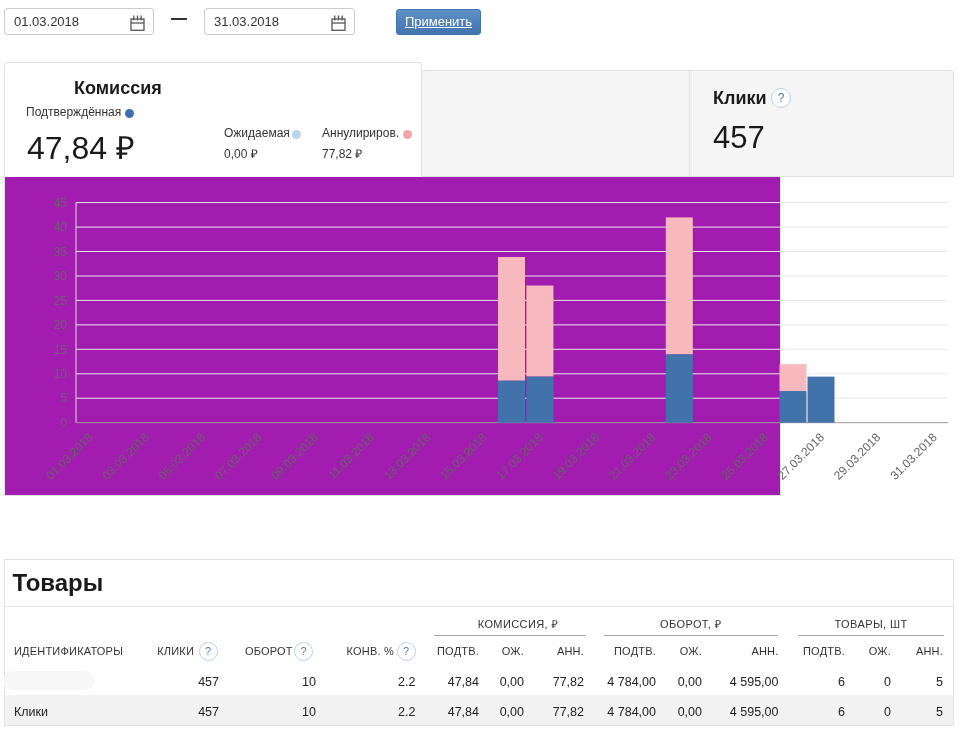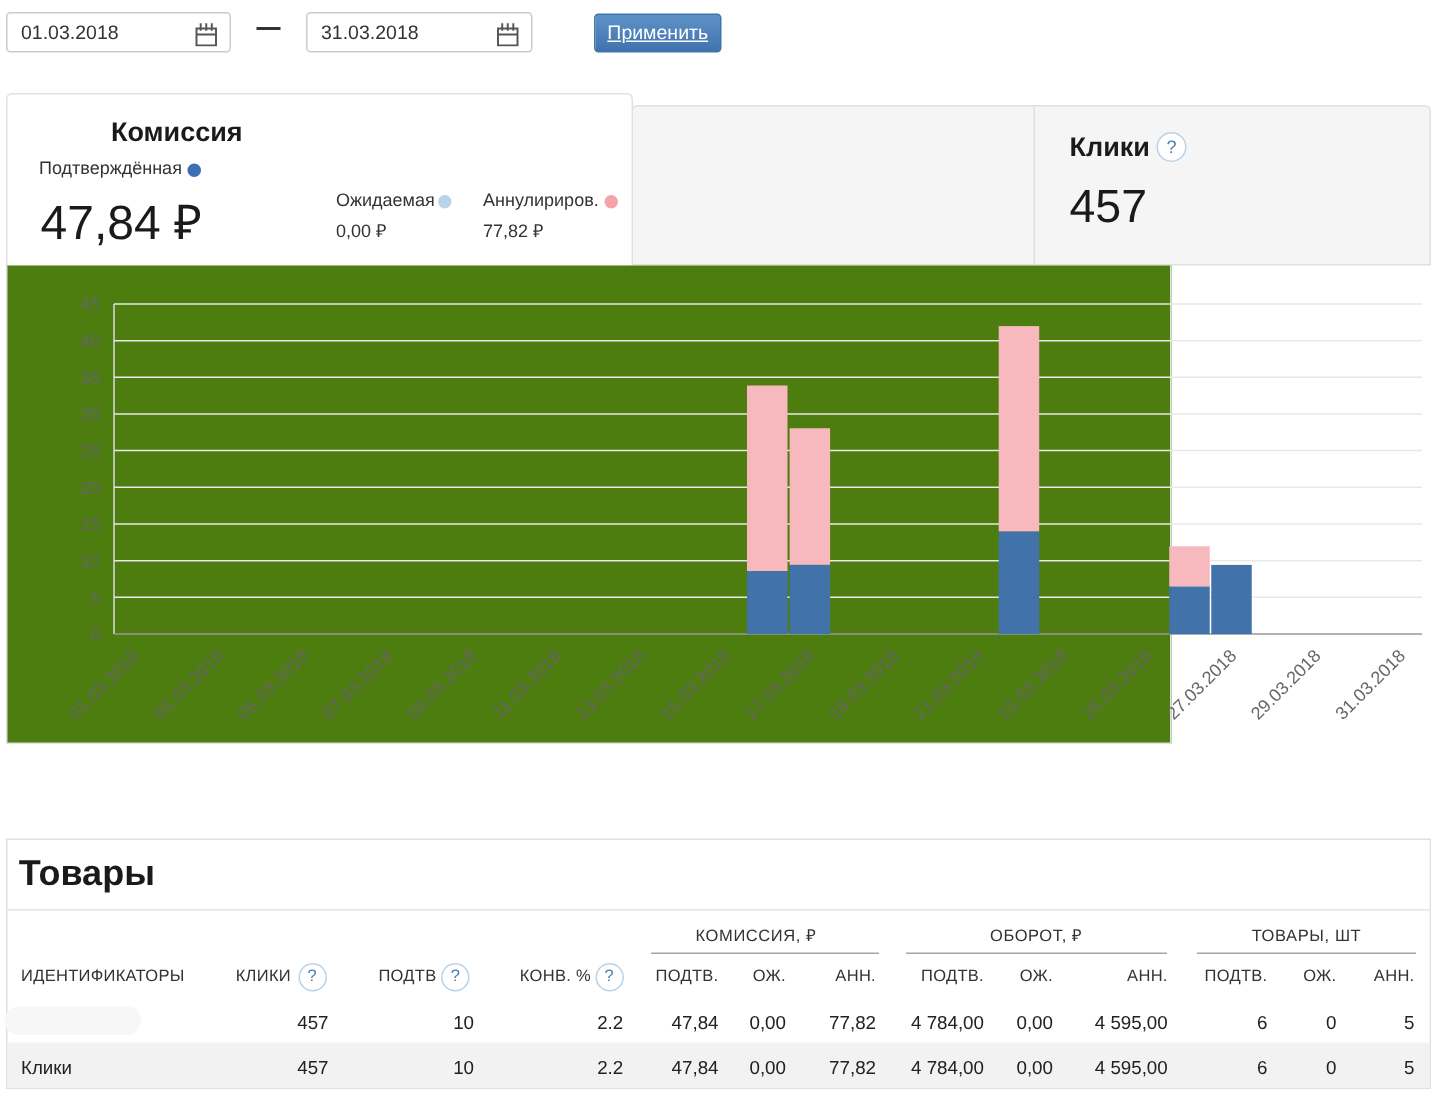--- a/index.html
+++ b/index.html
@@ -15,21 +15,21 @@
 .gtab .n { font-size:31px; color:#1a1a1a; position:absolute; top:56.4px; left:0; white-space:nowrap; line-height:0.69; }
 .divider { position:absolute; left:267px; top:0; width:1px; height:105px; background:#e0e0e0; }
 .activetab { position:absolute; left:4px; top:62px; width:418px; height:115px; background:#fff; border:1px solid #e0e0e0; border-bottom:none; border-radius:4px 4px 0 0; }
 .activetab h2 { font-size:18px; font-weight:bold; color:#1a1a1a; position:absolute; left:21px; top:15px;margin-left:48px; }
 .leg { font-size:12px; color:#333; position:absolute; white-space:nowrap; line-height:0.69; }
 .dot { display:inline-block; width:9px; height:9px; border-radius:50%; vertical-align:-2px; }
 .bignum { font-size:32px; color:#1a1a1a; position:absolute; left:22px; top:74.3px; white-space:nowrap; line-height:0.69; }
 .qm { position:absolute; width:20px; height:20px; border-radius:50%; border:1px solid #b9d2e8; color:#4a7db1; font-size:12px; line-height:18px; text-align:center; background:#fff; }
 .qmh { position:absolute; width:19px; height:19px; border-radius:50%; border:1px solid #b9d2e8; color:#4a7db1; font-size:11px; line-height:17px; text-align:center; background:#fff; top:82px; }
 
-.chartpanel { position:absolute; left:4px; top:177px; width:777px; height:319px; background:#4d7c0f; border:1px solid #e0e0e0; border-top:none;text-decoration:underline; }
+.chartpanel { position:absolute; left:4px; top:177px; width:777px; height:319px; background:#a21caf; border:1px solid #e0e0e0; border-top:none;text-decoration:underline; }
 
 .report { position:absolute; left:4px; top:559px; width:950px; height:167px; background:#fff; border:1px solid #e0e0e0; }
 .report h2 { font-size:24px; font-weight:bold; color:#1a1a1a; position:absolute; left:7.5px; top:8.5px; }
 .rule { position:absolute; left:0; top:46px; width:948px; height:1px; background:#e5e5e5; }
 .grp { position:absolute; font-size:11px; color:#333; top:60.5px; text-align:center; letter-spacing:0.4px; line-height:0.69; }
 .grpline { position:absolute; top:75px; height:1px; background:#a6a6a6; }
 .th { position:absolute; top:85px; font-size:11px; color:#333; text-align:right; letter-spacing:0.2px; }
 .td { position:absolute; font-size:12.5px; color:#222; text-align:right; }
 .row1 .td { top:114.5px; }
 .itogo { position:absolute; left:0px; top:135px; width:948px; height:30px; background:#f2f2f2; }
@@ -138,31 +138,31 @@
     <text transform="translate(876.3,261) rotate(-45)">29.03.2018</text>
     <text transform="translate(932.6,261) rotate(-45)">31.03.2018</text>
   </g>
 </svg>
 </div>
 
 <div class="report">
   <h2>Товары</h2>
   <div class="rule"></div>
 
-  <div class="grp" style="left:423px; width:152px;">КОМИССИЯ, ₽</div>
+  <div class="grp" style="left:437px; width:152px;">КОМИССИЯ, ₽</div>
   <div class="grpline" style="left:429px; width:152px;"></div>
   <div class="grp" style="left:598.5px; width:174.5px;">ОБОРОТ, ₽</div>
   <div class="grpline" style="left:598.5px; width:174.5px;"></div>
   <div class="grp" style="left:793px; width:146px;">ТОВАРЫ, ШТ</div>
   <div class="grpline" style="left:793px; width:146px;"></div>
 
   <div class="th" style="left:9px; width:120px; text-align:left;">ИДЕНТИФИКАТОРЫ</div>
   <div class="th" style="left:124px; width:65px;">КЛИКИ</div>
   <div class="qmh" style="left:193.5px;">?</div>
-  <div class="th" style="left:240px; width:46px;">ПОДТВ</div>
+  <div class="th" style="left:240px; width:46px;">ОБОРОТ</div>
   <div class="qmh" style="left:289px;">?</div>
   <div class="th" style="left:340px; width:49px;">КОНВ. %</div>
   <div class="qmh" style="left:391.5px;">?</div>
   <div class="th" style="left:414px; width:60px;">ПОДТВ.</div>
   <div class="th" style="left:484px; width:35px;">ОЖ.</div>
   <div class="th" style="left:534px; width:45px;">АНН.</div>
   <div class="th" style="left:576px; width:75px;">ПОДТВ.</div>
   <div class="th" style="left:662px; width:35px;">ОЖ.</div>
   <div class="th" style="left:698px; width:75.5px;">АНН.</div>
   <div class="th" style="left:795px; width:45px;">ПОДТВ.</div>

